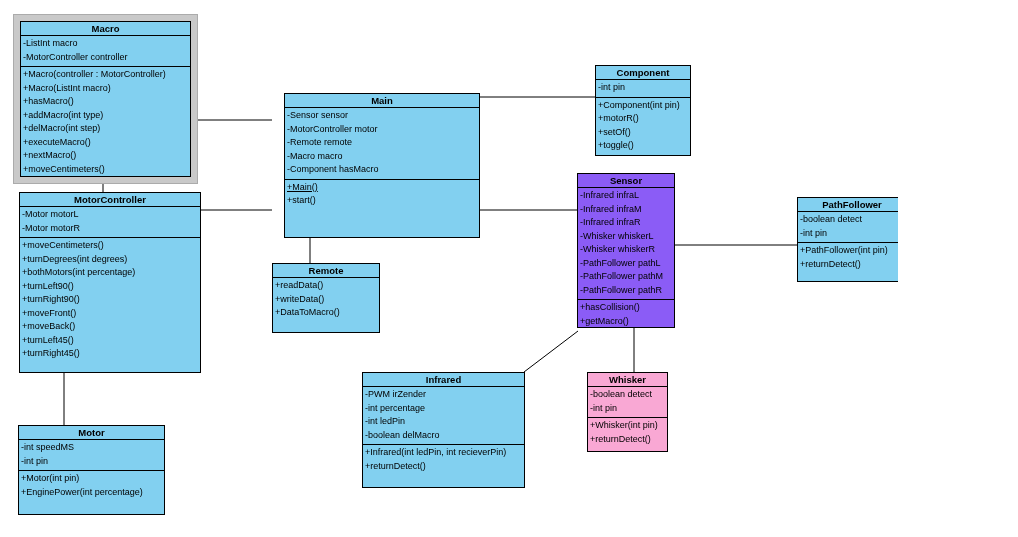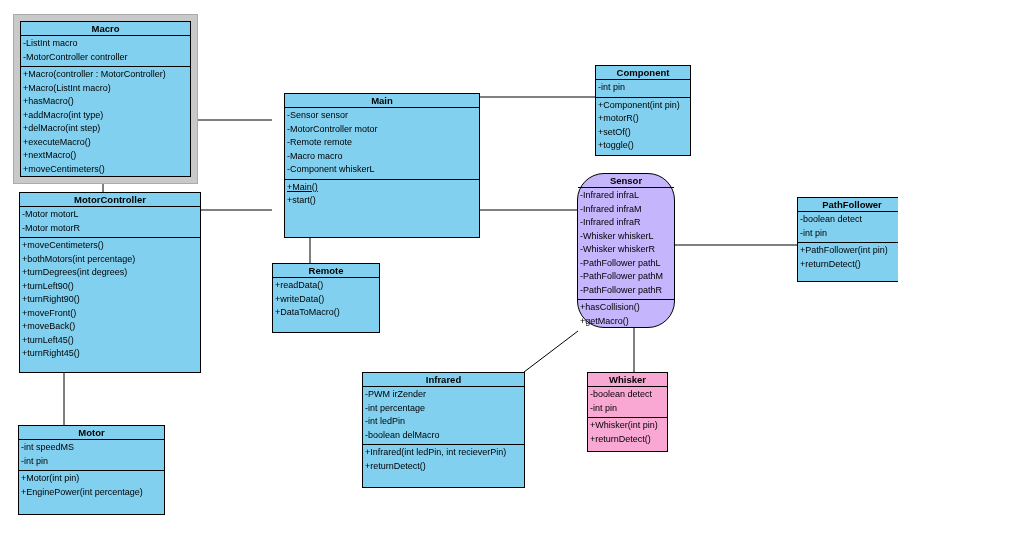--- a/index.html
+++ b/index.html
@@ -94,22 +94,22 @@
       </div>
   </div>
     <div class="uml-class" style="left: 19px; top: 192px; width: 182px; height: 181px; background: rgb(130, 208, 240); border-color: rgb(0, 0, 0);">
     <div class="uml-title">MotorController</div>
     <div class="uml-attrs">
         <div class="uml-row">-Motor motorL</div>
         <div class="uml-row">-Motor motorR</div>
       </div>
     <div class="uml-methods">
         <div class="uml-row">+moveCentimeters()</div>
+        <div class="uml-row">+turnDegrees(int degrees)</div>
         <div class="uml-row">+bothMotors(int percentage)</div>
-        <div class="uml-row">+turnDegrees(int degrees)</div>
         <div class="uml-row">+turnLeft90()</div>
         <div class="uml-row">+turnRight90()</div>
         <div class="uml-row">+moveFront()</div>
         <div class="uml-row">+moveBack()</div>
         <div class="uml-row">+turnLeft45()</div>
         <div class="uml-row">+turnRight45()</div>
       </div>
   </div>
     <div class="uml-class" style="left: 18px; top: 425px; width: 147px; height: 90px; background: rgb(130, 208, 240); border-color: rgb(0, 0, 0);">
     <div class="uml-title">Motor</div>
@@ -122,21 +122,21 @@
         <div class="uml-row">+EnginePower(int percentage)</div>
       </div>
   </div>
     <div class="uml-class" style="left: 284px; top: 93px; width: 196px; height: 145px; background: rgb(130, 208, 240); border-color: rgb(0, 0, 0);">
     <div class="uml-title">Main</div>
     <div class="uml-attrs">
         <div class="uml-row">-Sensor sensor</div>
         <div class="uml-row">-MotorController motor</div>
         <div class="uml-row">-Remote remote</div>
         <div class="uml-row">-Macro macro</div>
-        <div class="uml-row">-Component whiskerL</div>
+        <div class="uml-row">-Component hasMacro</div>
       </div>
     <div class="uml-methods">
         <div class="uml-row underline">+Main()</div>
         <div class="uml-row">+start()</div>
       </div>
   </div>
     <div class="uml-class" style="left: 272px; top: 263px; width: 108px; height: 70px; background: rgb(130, 208, 240); border-color: rgb(0, 0, 0);">
     <div class="uml-title">Remote</div>
 
     <div class="uml-methods">
@@ -150,21 +150,21 @@
     <div class="uml-attrs">
         <div class="uml-row">-int pin</div>
       </div>
     <div class="uml-methods">
         <div class="uml-row">+Component(int pin)</div>
         <div class="uml-row">+motorR()</div>
         <div class="uml-row">+setOf()</div>
         <div class="uml-row">+toggle()</div>
       </div>
   </div>
-    <div class="uml-class" style="left: 577px; top: 173px; width: 98px; height: 155px; background: #c4b5fd; border-color: rgb(0, 0, 0); border-radius: 27px;">
+    <div class="uml-class" style="left: 577px; top: 173px; width: 98px; height: 155px; background: #8b5cf6; border-color: rgb(0, 0, 0);">
     <div class="uml-title">Sensor</div>
     <div class="uml-attrs">
         <div class="uml-row">-Infrared infraL</div>
         <div class="uml-row">-Infrared infraM</div>
         <div class="uml-row">-Infrared infraR</div>
         <div class="uml-row">-Whisker whiskerL</div>
         <div class="uml-row">-Whisker whiskerR</div>
         <div class="uml-row">-PathFollower pathL</div>
         <div class="uml-row">-PathFollower pathM</div>
         <div class="uml-row">-PathFollower pathR</div>

